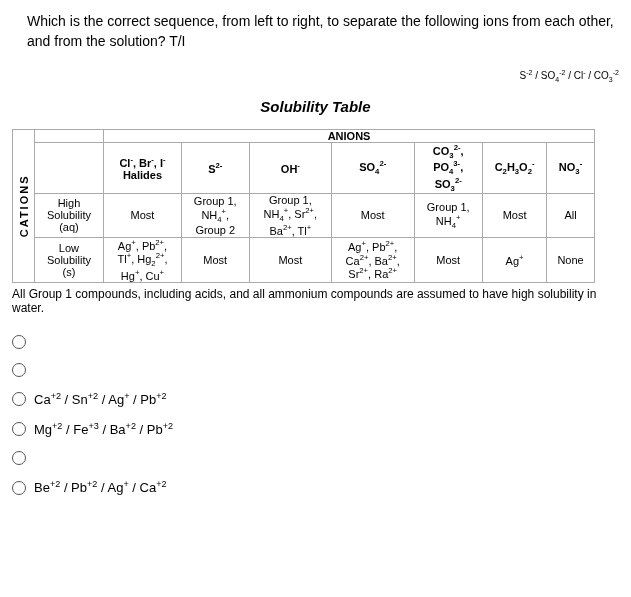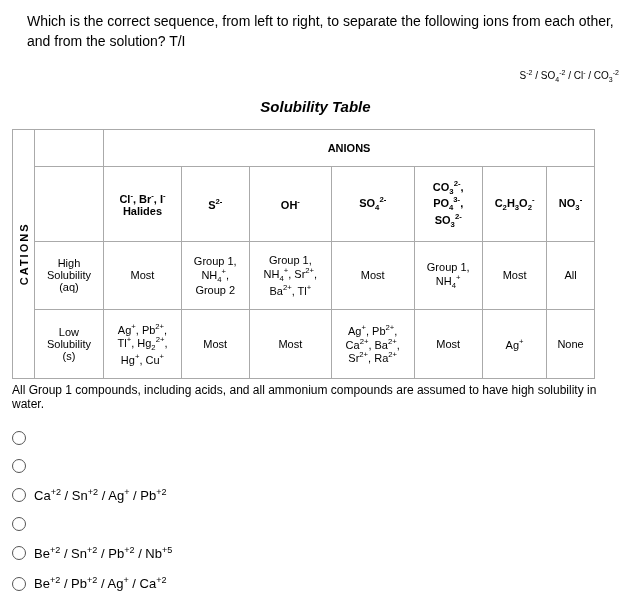--- a/index.html
+++ b/index.html
@@ -11,21 +11,21 @@
     color: #000;
     background: #fff;
     width: 631px;
   }
   .question { font-size: 14px; line-height: 1.4; margin-bottom: 18px; margin-left: 15px; }
   .formula { text-align: right; font-size: 10px; margin: 8px 0 14px 0; }
   .heading-title { text-align: center; font-weight: bold; font-size: 15px; margin-bottom: 14px; font-style: italic; }
   table.sol { border-collapse: collapse; width: 96%; margin-bottom: 4px; font-size: 11px; }
   table.sol th, table.sol td {
     border: 1px solid #aaa;
-    padding: 12px 5px;
+    padding: 0 5px;
     text-align: center;
     vertical-align: middle;
   }
   table.sol th.anions-h { font-weight: bold; }
   table.sol .vhead {
     writing-mode: vertical-rl;
     transform: rotate(180deg);
     letter-spacing: 2px;
     font-weight: bold;
     font-size: 11px;
@@ -95,21 +95,21 @@
 </div>
 <div class="option">
   <span class="radio"></span>
 </div>
 <div class="option">
   <span class="radio"></span>
   <span>Ca<sup>+2</sup> / Sn<sup>+2</sup> / Ag<sup>+</sup> / Pb<sup>+2</sup></span>
 </div>
 <div class="option">
   <span class="radio"></span>
+  <span>Mg<sup>+2</sup> / Fe<sup>+3</sup> / Ba<sup>+2</sup> / Pb<sup>+2</sup></span>
 </div>
 <div class="option">
   <span class="radio"></span>
-  <span>Be<sup>+2</sup> / Sn<sup>+2</sup> / Pb<sup>+2</sup> / Nb<sup>+5</sup></span>
 </div>
 <div class="option">
   <span class="radio"></span>
   <span>Be<sup>+2</sup> / Pb<sup>+2</sup> / Ag<sup>+</sup> / Ca<sup>+2</sup></span>
 </div>
 
 </body></html>

